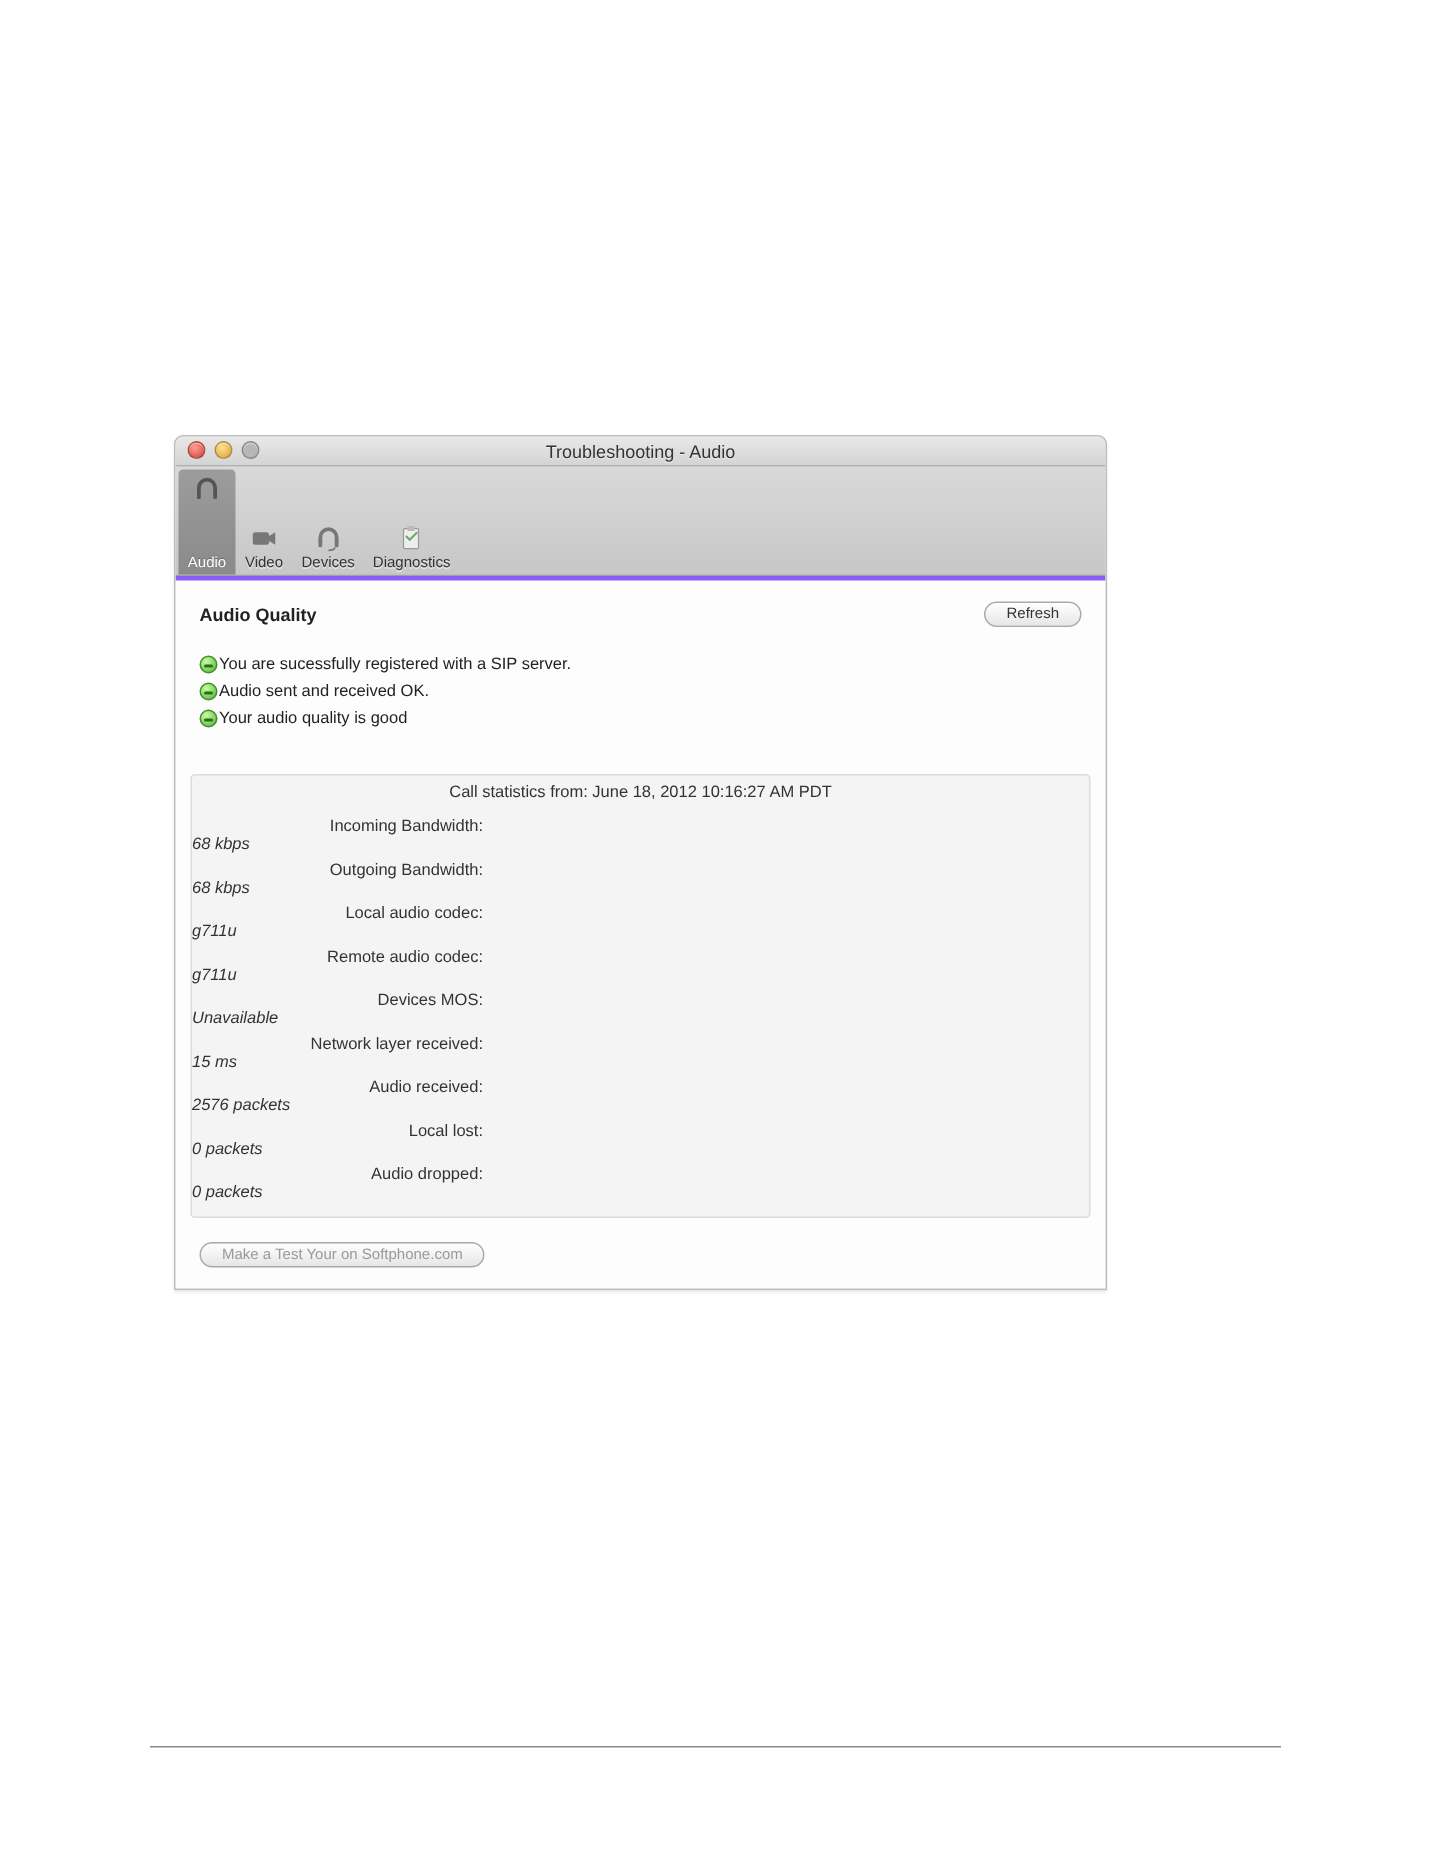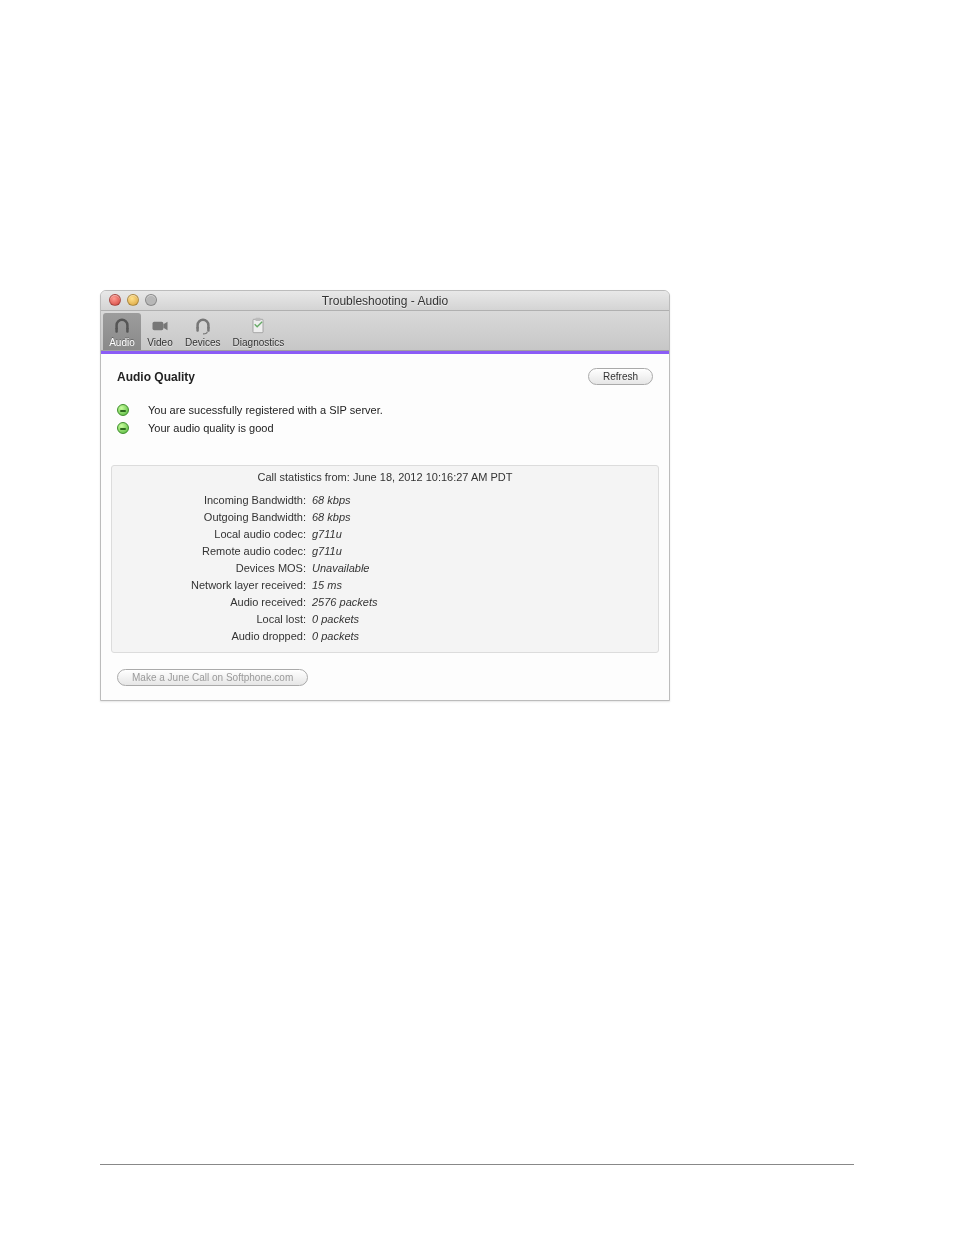--- a/index.html
+++ b/index.html
@@ -5,23 +5,23 @@
   * { box-sizing: border-box; margin: 0; padding: 0; }
   body {
     width: 954px;
     height: 1235px;
     background: #ffffff;
     font-family: "Lucida Grande", "Helvetica Neue", Arial, sans-serif;
     position: relative;
   }
   .dialog {
     position: absolute;
-    left: 100px;
+    left: 116px;
     top: 290px;
-    width: 570px;
+    width: 622px;
     background: #f2f2f2;
     border: 1px solid #bcbcbc;
     border-radius: 6px 6px 0 0;
     box-shadow: 0 1px 2px rgba(0,0,0,0.1);
     overflow: hidden;
   }
   
   .titlebar {
     height: 20px;
     background: linear-gradient(to bottom, #e8e8e8 0%, #d4d4d4 100%);
@@ -69,20 +69,21 @@
     font-size: 10px;
     color: #333;
     text-shadow: 0 1px 0 rgba(255,255,255,0.5);
     min-width: 36px;
   }
   .tb-item.active {
     background: linear-gradient(to bottom,#9c9c9c,#8a8a8a);
     border-radius: 3px 3px 0 0;
     color: #fff;
     text-shadow: 0 -1px 0 rgba(0,0,0,0.3);
+    gap: 33px;
   }
   .tb-icon {
     width: 26px; height: 22px;
     display: flex; align-items: center; justify-content: center;
   }
   
   .body {
     background: #fdfdfd;
     border-top: 3px solid #8b5cf6;
     padding: 0;
@@ -108,21 +109,21 @@
     box-shadow: 0 1px 0 rgba(255,255,255,0.7) inset;
     cursor: default;
   }
   .mac-btn.disabled { color: #9a9a9a; }
   .status-list {
     padding: 4px 16px 10px 16px;
   }
   .status-row {
     display: flex;
     align-items: center;
-    gap: 19px;
+    gap: 1px;
     font-size: 11px;
     color: #222;
     padding: 3px 0;
   }
   .status-icon {
     width: 12px; height: 12px;
     border-radius: 50%;
     background: radial-gradient(circle at 35% 30%, #c9ff9e, #4fb238);
     border: 1px solid #3f8f2c;
     position: relative;
@@ -147,20 +148,21 @@
     color: #333;
     padding: 5px 0 6px 0;
   }
   .stats-rows {
     padding: 2px 0 8px 0;
   }
   .stat-row {
     display: flex;
     font-size: 11px;
     padding: 2.5px 0;
+    flex-direction: column;
   }
   .stat-label {
     width: 200px;
     text-align: right;
     color: #333;
     padding-right: 6px;
   }
   .stat-value {
     font-style: italic;
     color: #333;
@@ -241,20 +243,24 @@
       <button class="mac-btn">Refresh</button>
     </div>
 
     <div class="status-list">
       <div class="status-row">
         <span class="status-icon"></span>
         <span>You are sucessfully registered with a SIP server.</span>
       </div>
       <div class="status-row">
         <span class="status-icon"></span>
+        <span>Audio sent and received OK.</span>
+      </div>
+      <div class="status-row">
+        <span class="status-icon"></span>
         <span>Your audio quality is good</span>
       </div>
     </div>
 
     <div class="stats-panel">
       <div class="stats-head">
         <span>Call statistics from: </span><span>June 18, 2012 10:16:27 AM PDT</span>
       </div>
       <div class="stats-rows">
         <div class="stat-row">
@@ -290,19 +296,19 @@
             <div class="stat-value">0 packets</div>
           </div>
         <div class="stat-row">
             <div class="stat-label">Audio dropped:</div>
             <div class="stat-value">0 packets</div>
           </div>
       </div>
     </div>
 
     <div class="footer">
-      <button class="mac-btn disabled">Make a June Call on Softphone.com</button>
+      <button class="mac-btn disabled">Make a Test Your on Softphone.com</button>
     </div>
 
   </div>
 </div>
 
 <div class="page-footer-rule"></div>
 
 </body></html>

